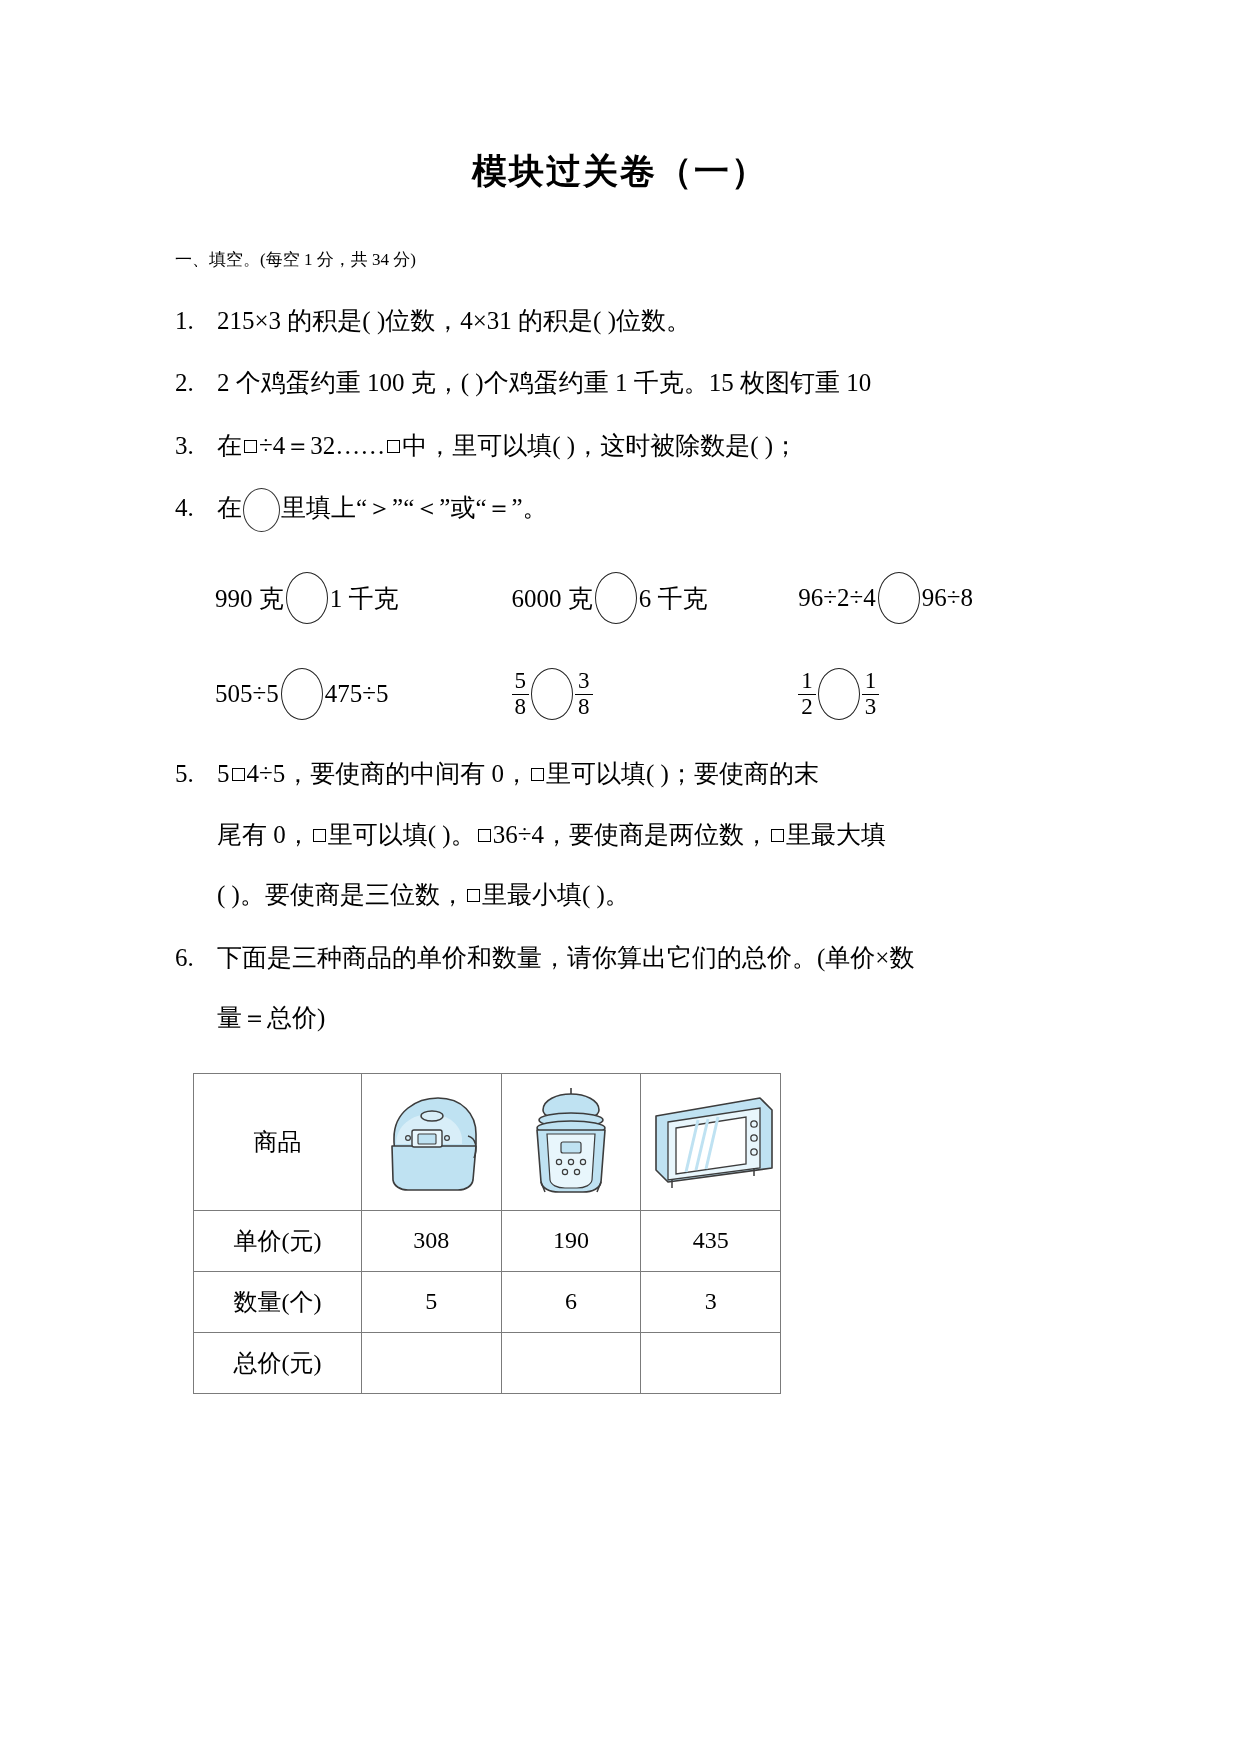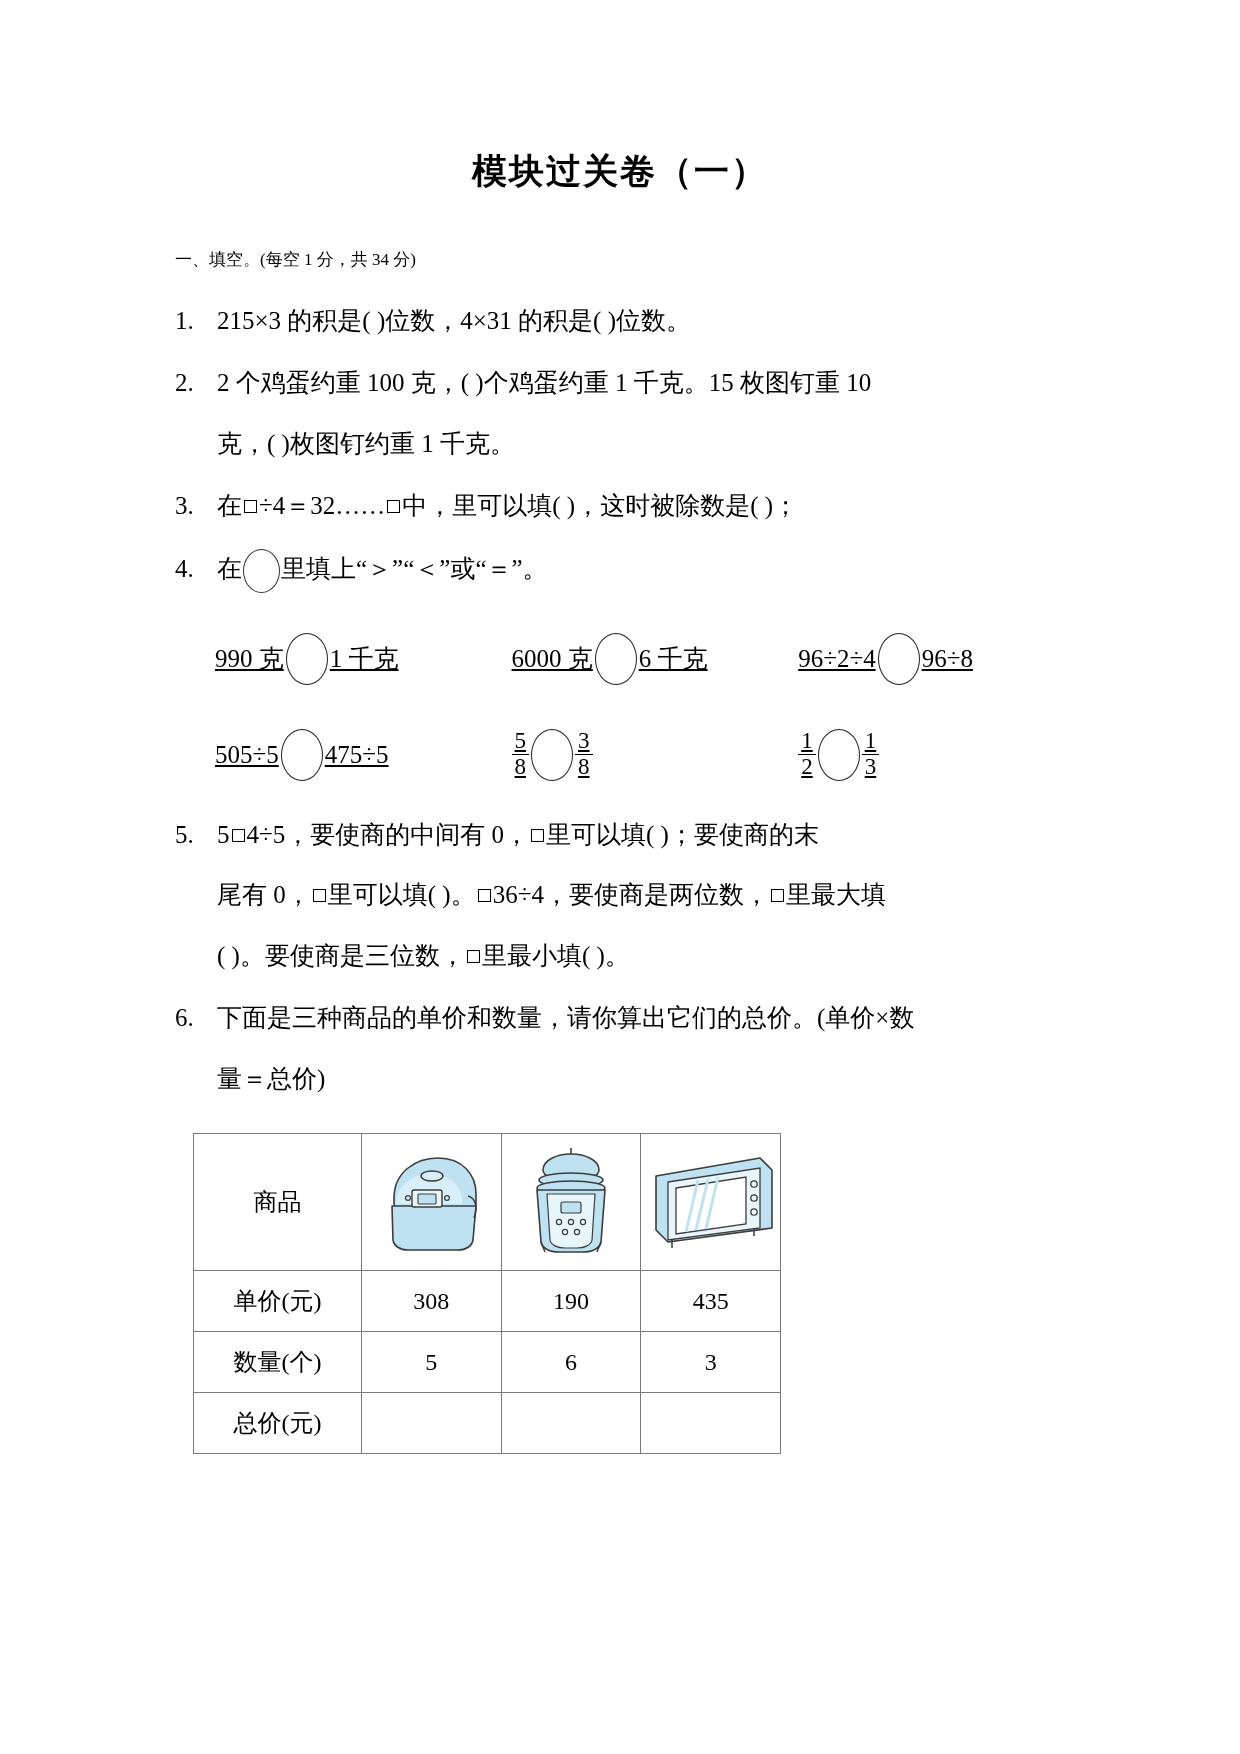--- a/index.html
+++ b/index.html
@@ -114,21 +114,20 @@
     border-radius: 50%;
     vertical-align: -16px;
     margin: 0 1px;
     box-sizing: border-box;
   }
 
   
   .cmp-rows {
     margin-top: 30px;
     margin-left: 40px;
-    text-decoration: underline;
   }
   .cmp-row {
     display: flex;
     align-items: flex-end;
     margin-bottom: 34px;
     height: 62px;
   }
   .cmp-cell {
     display: flex;
     align-items: center;
@@ -216,21 +215,20 @@
       <span class="q-num">1.</span>
       <span class="q-body">
         <span class="q-line">215×3 的积是(        )位数，4×31 的积是(        )位数。</span>
       </span>
     </div>
 
     <div class="q">
       <span class="q-num">2.</span>
       <span class="q-body">
         <span class="q-line">2 个鸡蛋约重 100 克，(        )个鸡蛋约重 1 千克。15 枚图钉重 10</span>
-        <span class="q-line">克，(        )枚图钉约重 1 千克。</span>
       </span>
     </div>
 
     <div class="q">
       <span class="q-num">3.</span>
       <span class="q-body">
         <span class="q-line"><span>在</span><span class="glyph-box"></span><span>÷4＝32……</span><span class="glyph-box"></span><span>中，里可以填(        )，这时被除数是(        )；</span></span>
       </span>
     </div>
 

